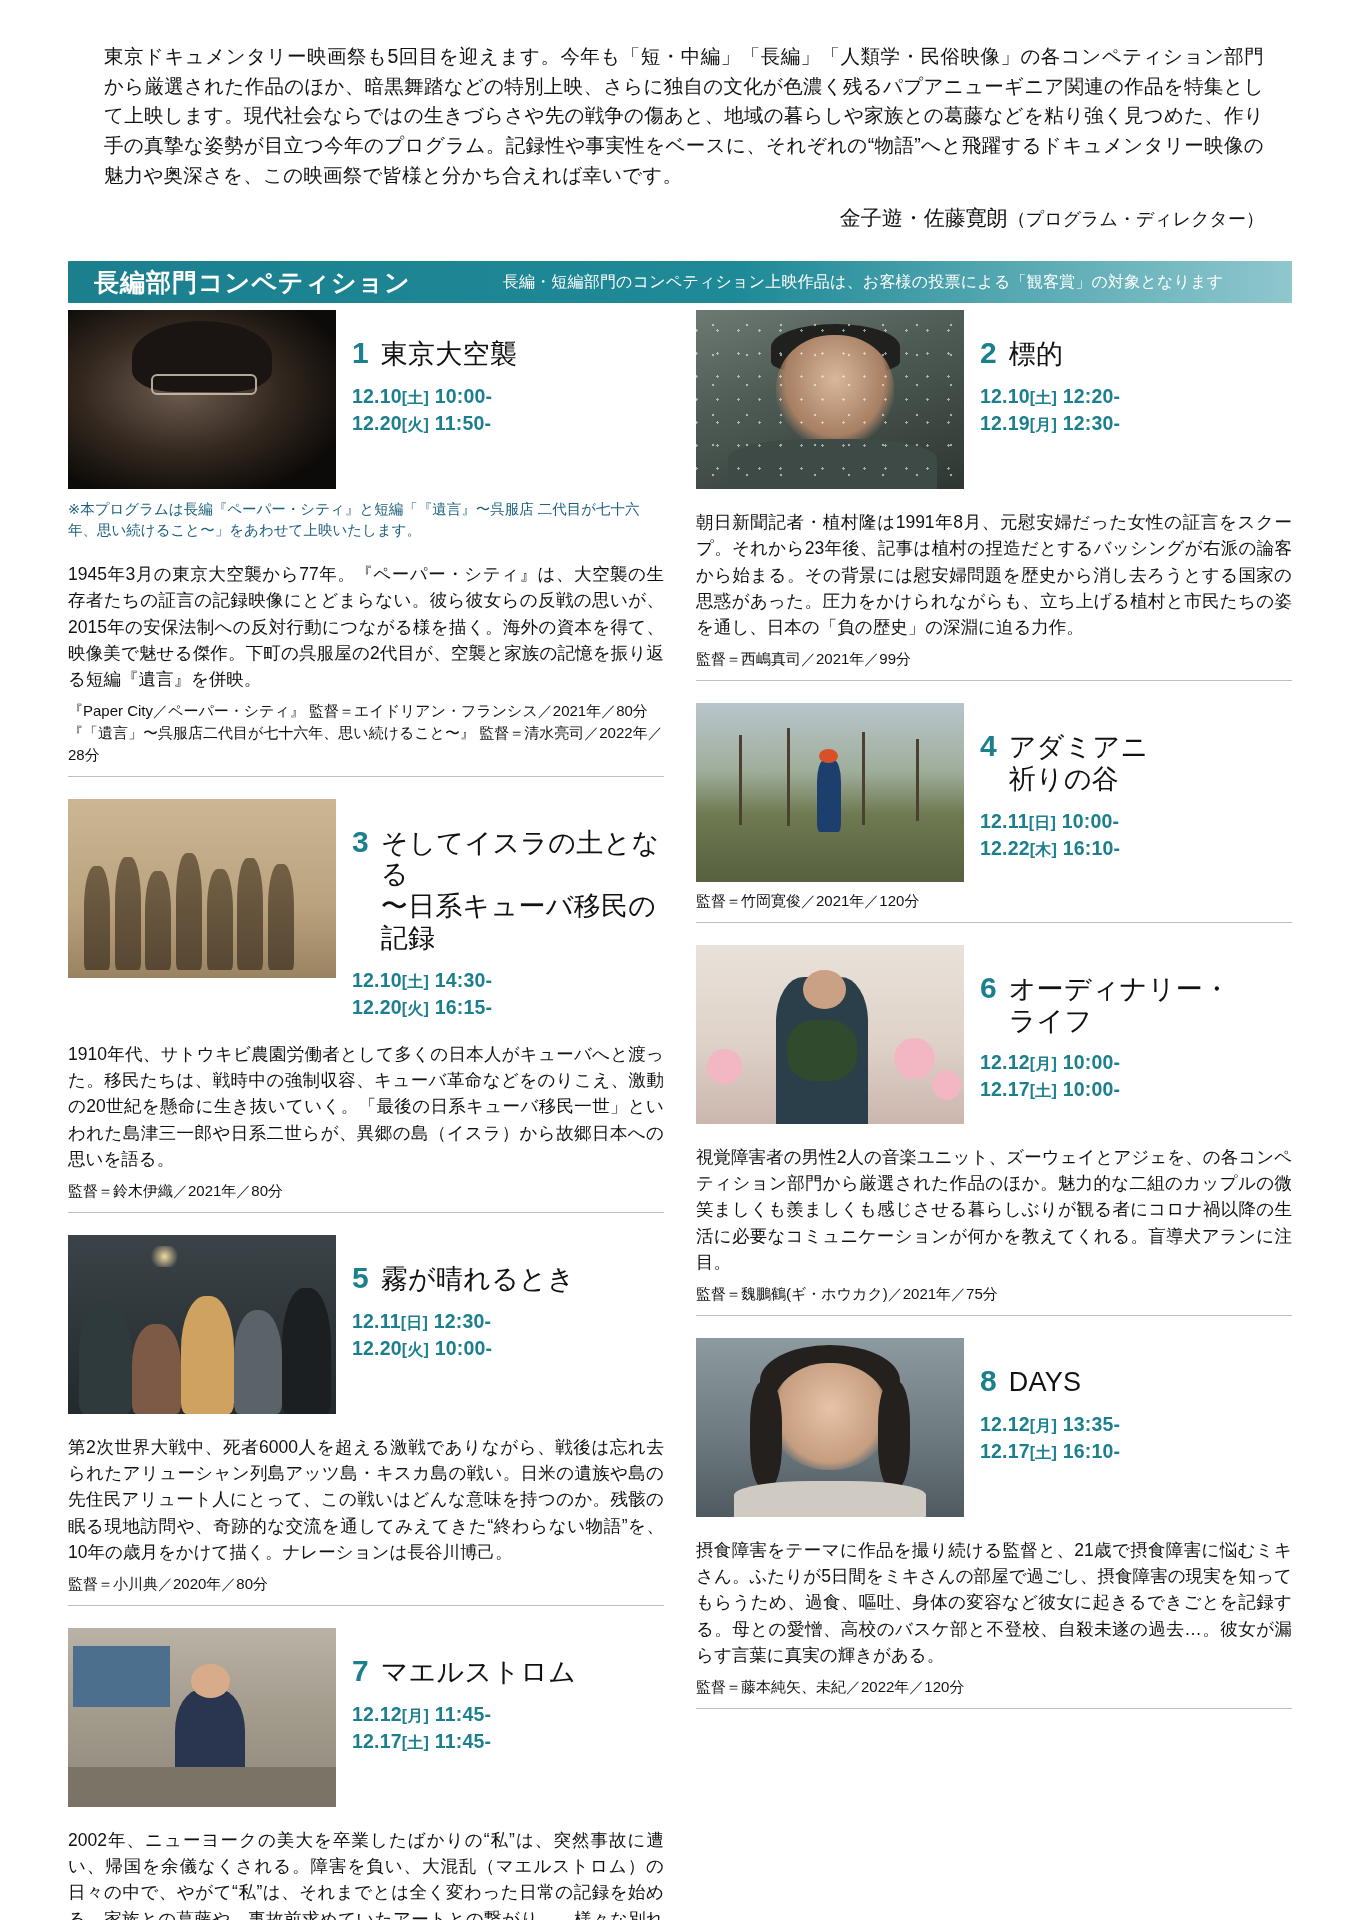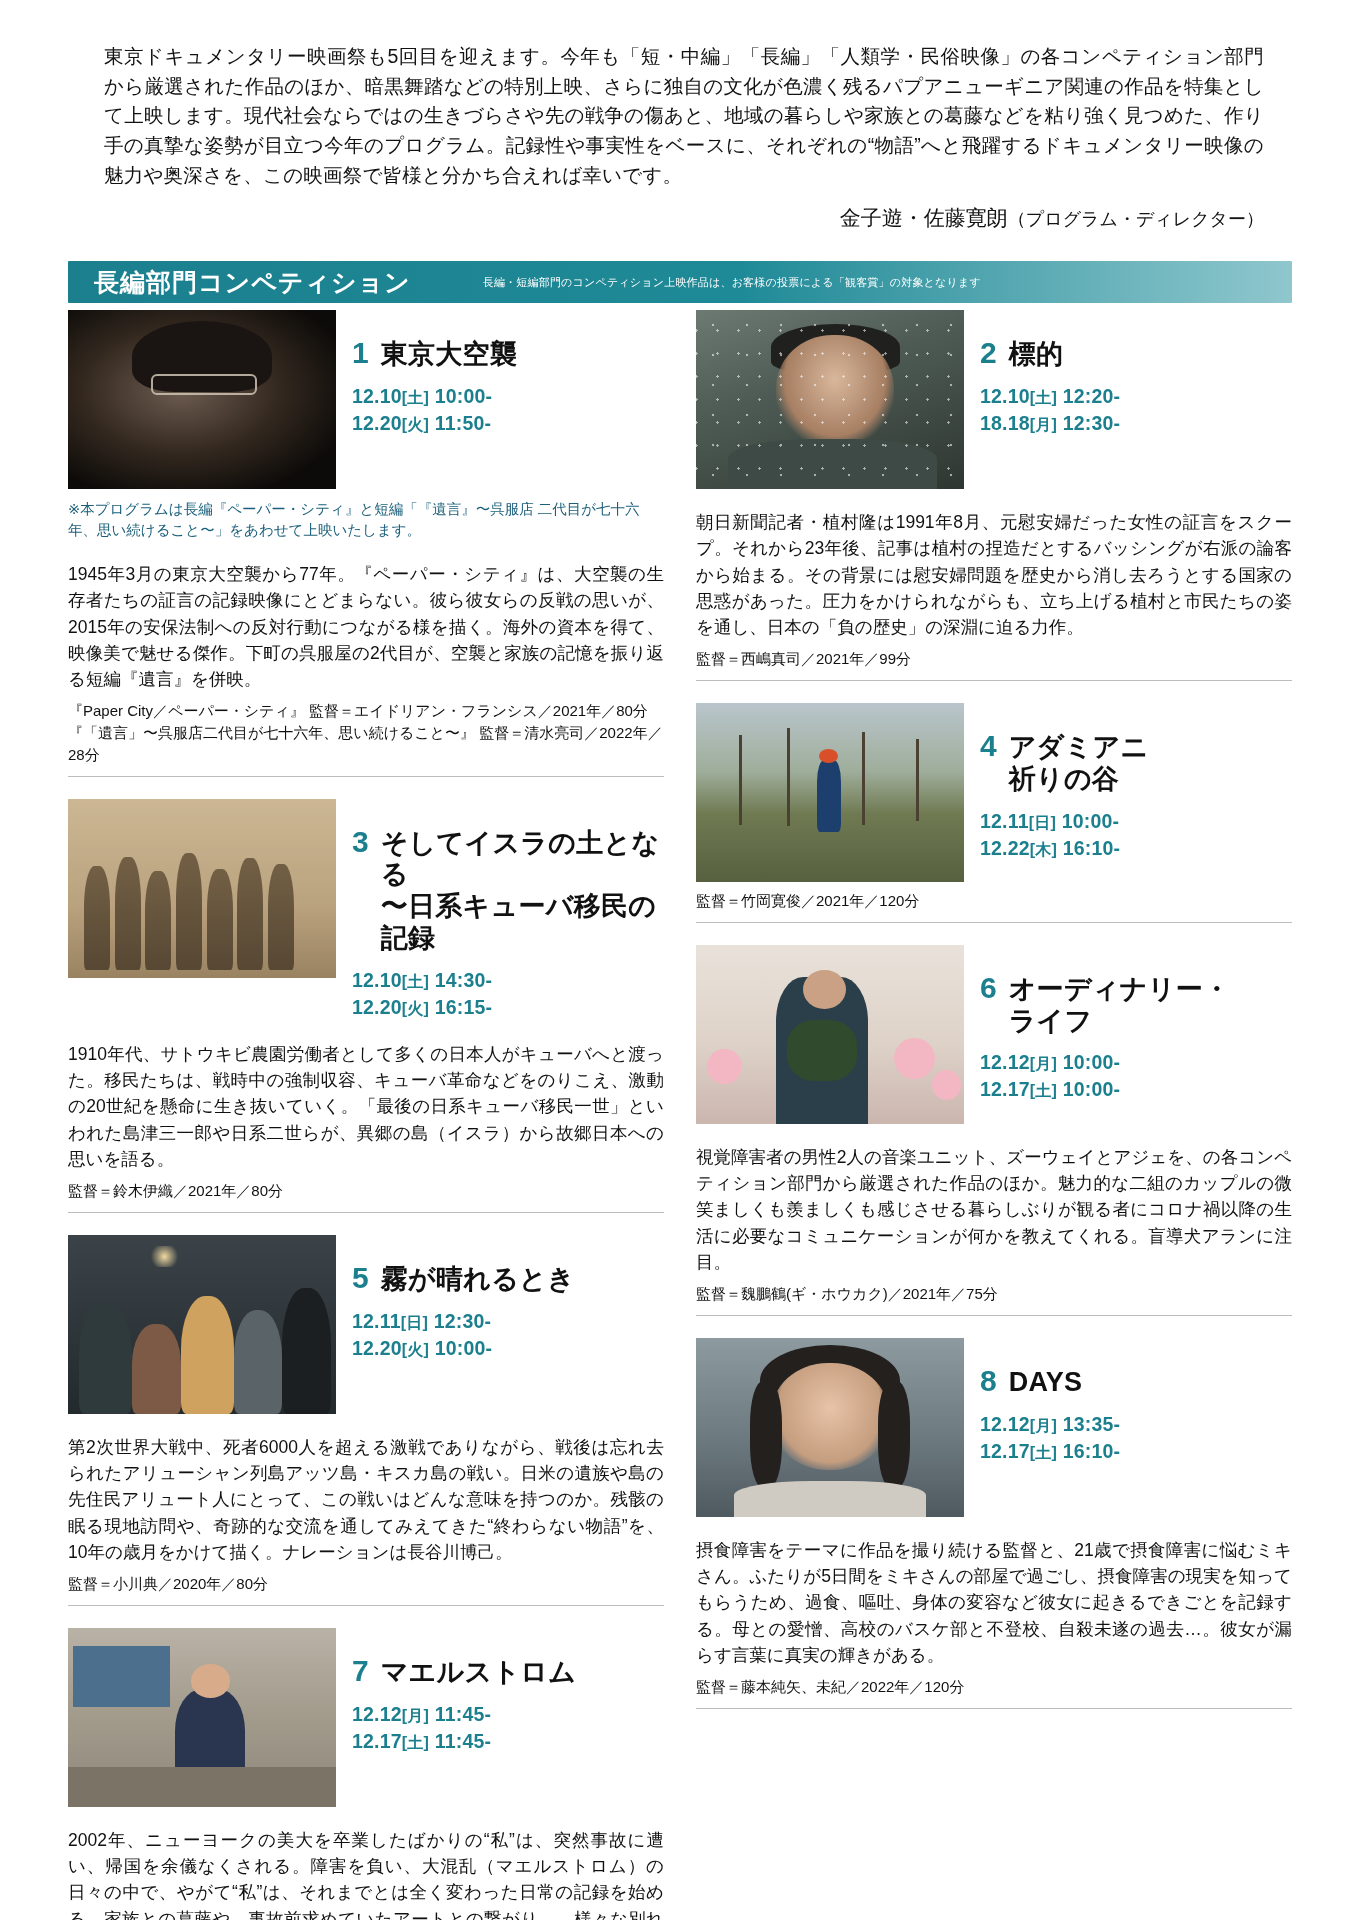--- a/index.html
+++ b/index.html
@@ -62,22 +62,22 @@
   }
   .section-bar .title {
     color: #ffffff;
     font-size: 25px;
     font-weight: bold;
     margin-left: 26px;
     letter-spacing: 1px;
   }
   .section-bar .note {
     color: #ffffff;
-    font-size: 11px;
-    margin-left: 72px;
+    font-size: 16px;
+    margin-left: 92px;
     letter-spacing: 0.2px;
   }
 
   
   .grid {
     position: absolute;
     left: 68px;
     top: 310px;
     width: 1224px;
   }
@@ -117,21 +117,21 @@
   .film-num {
     font-size: 30px;
     color: #1b7f8e;
     font-weight: bold;
     line-height: 1.15;
     margin-right: 12px;
   }
   .film-title {
     font-size: 27px;
     color: #111111;
-    font-weight: bold;
+    font-weight: normal;
     line-height: 1.18;
     letter-spacing: 0.3px;
   }
   .film-times {
     margin-top: 12px;
     color: #1b7f8e;
     font-size: 19.5px;
     font-weight: bold;
     line-height: 1.38;
     letter-spacing: 0.2px;
@@ -419,21 +419,21 @@
                 <div class="snow"></div>
               </div>
           </div>
           <div class="film-info">
             <div class="film-title-row">
               <span class="film-num">2</span>
               <span class="film-title">標的</span>
             </div>
             <div class="film-times">
               <div><span>12.10</span><span class="day">[土]</span> <span>12:20-</span></div>
-              <div><span>18.18</span><span class="day">[月]</span> <span>12:30-</span></div>
+              <div><span>12.19</span><span class="day">[月]</span> <span>12:30-</span></div>
             </div>
           </div>
         </div>
         <div class="film-desc">朝日新聞記者・植村隆は1991年8月、元慰安婦だった女性の証言をスクープ。それから23年後、記事は植村の捏造だとするバッシングが右派の論客から始まる。その背景には慰安婦問題を歴史から消し去ろうとする国家の思惑があった。圧力をかけられながらも、立ち上げる植村と市民たちの姿を通し、日本の「負の歴史」の深淵に迫る力作。</div>
         <div class="film-credit">
           <span class="line">監督＝西嶋真司／2021年／99分</span>
         </div>
       </div>
 
       <div class="gap-sm"></div>

